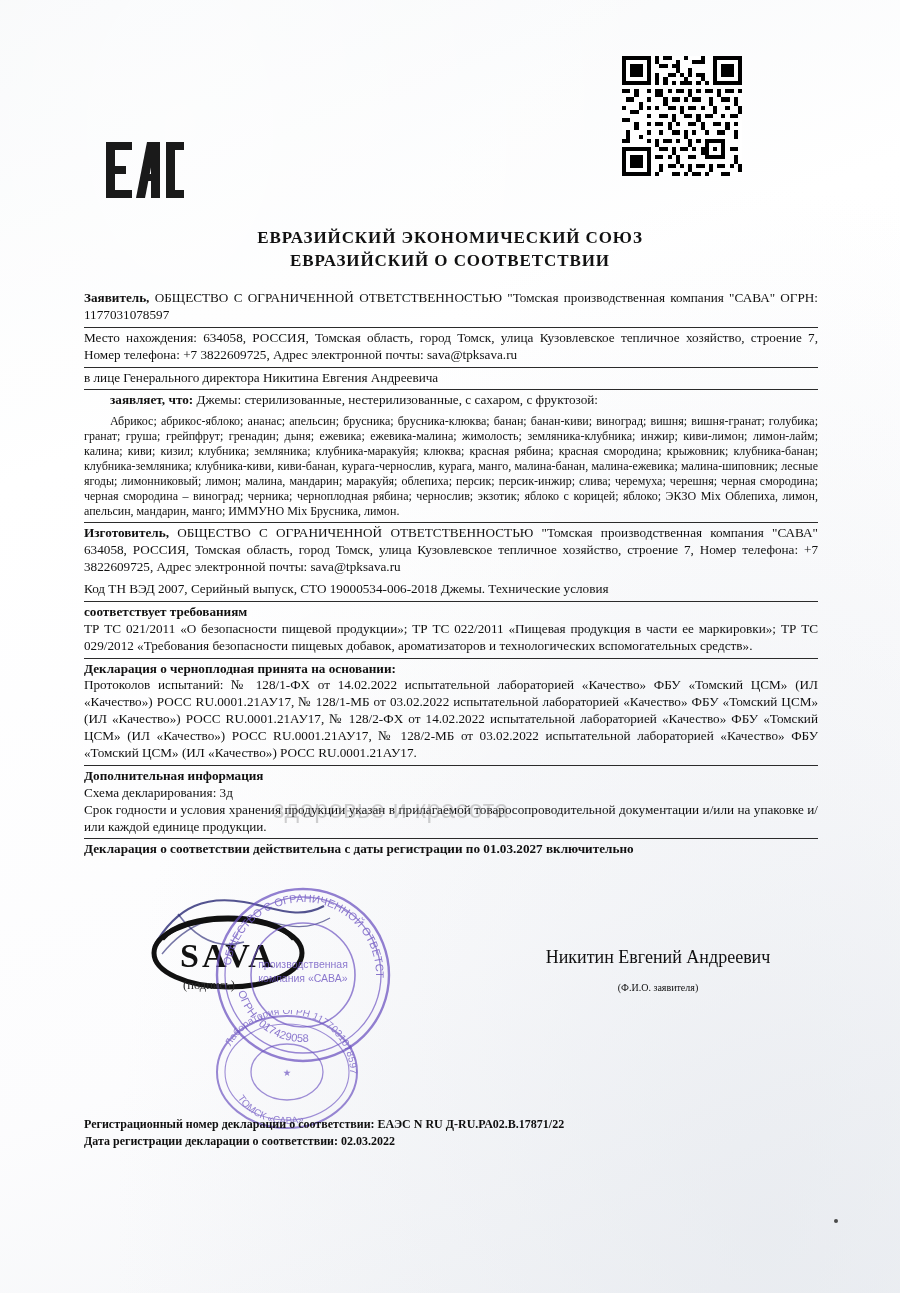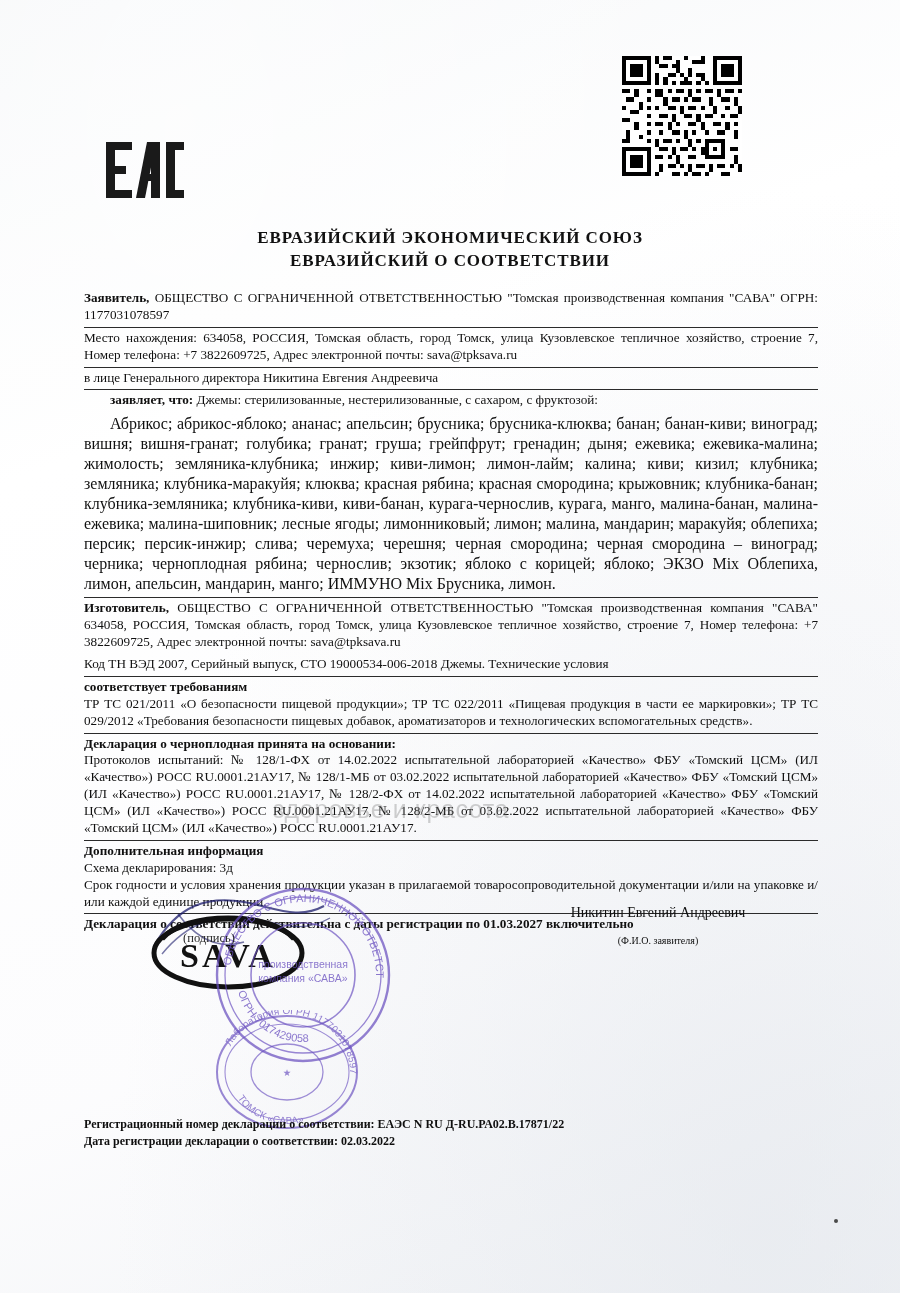--- a/index.html
+++ b/index.html
@@ -84,21 +84,21 @@
     padding: 2px 0 3px 0;
   }
   .rule {
     border-top: 1px solid #2b2b2b;
   }
   .b { font-weight: bold; }
   .ind { text-indent: 26px; }
 
   .prod-list {
     text-align: justify;
-    font-size: 16px;
+    font-size: 12px;
     line-height: 1.25;
   }
 
   
   .sign-area {
     position: absolute;
     top: 905px;
     left: 84px;
     width: 734px;
     font-size: 13.2px;
@@ -113,21 +113,21 @@
     width: 250px;
     text-align: center;
     color: #2a2a2a;
     font-size: 12.5px;
     font-family: Liberation Serif, serif;
   }
   .sign-right {
     width: 320px;
     text-align: center;
   }
-  .sign-right .name { font-size: 14px; }
+  .sign-right .name { font-size: 18px; margin-top: 42px; }
   .sign-right .cap {
     margin-top: 14px;
     font-size: 10px;
   }
   .reg-block {
     position: absolute;
     top: 1116px;
     left: 84px;
     width: 734px;
     font-size: 12px;

